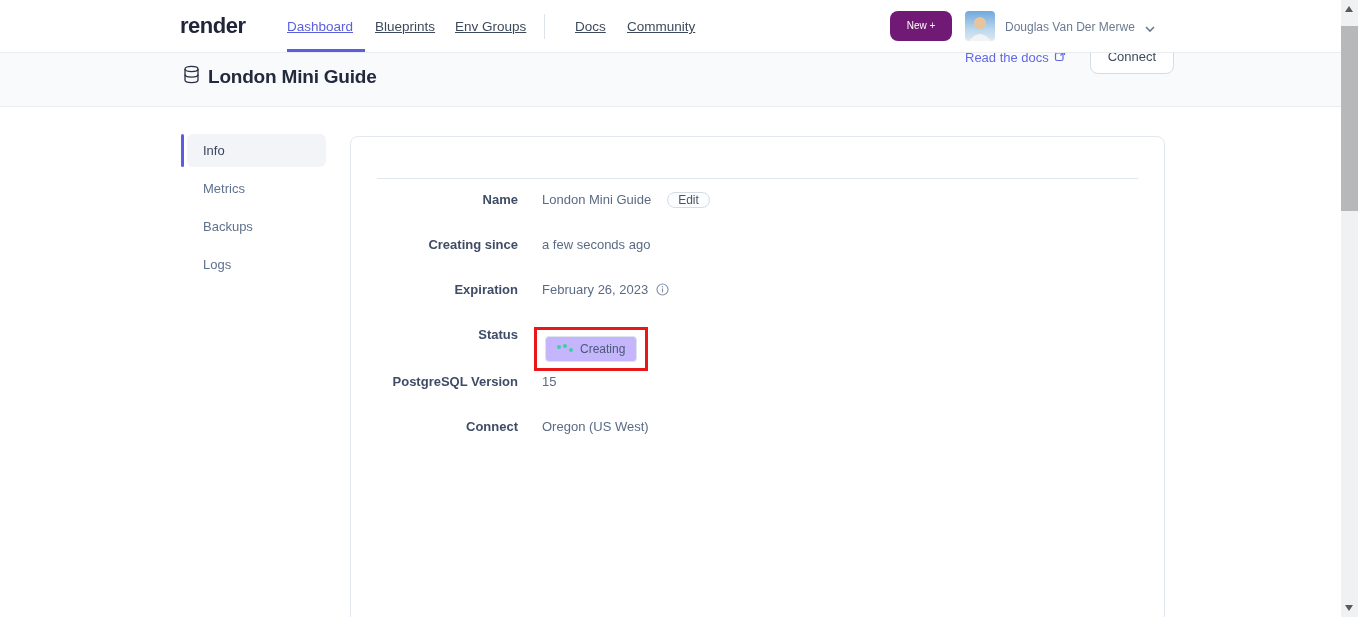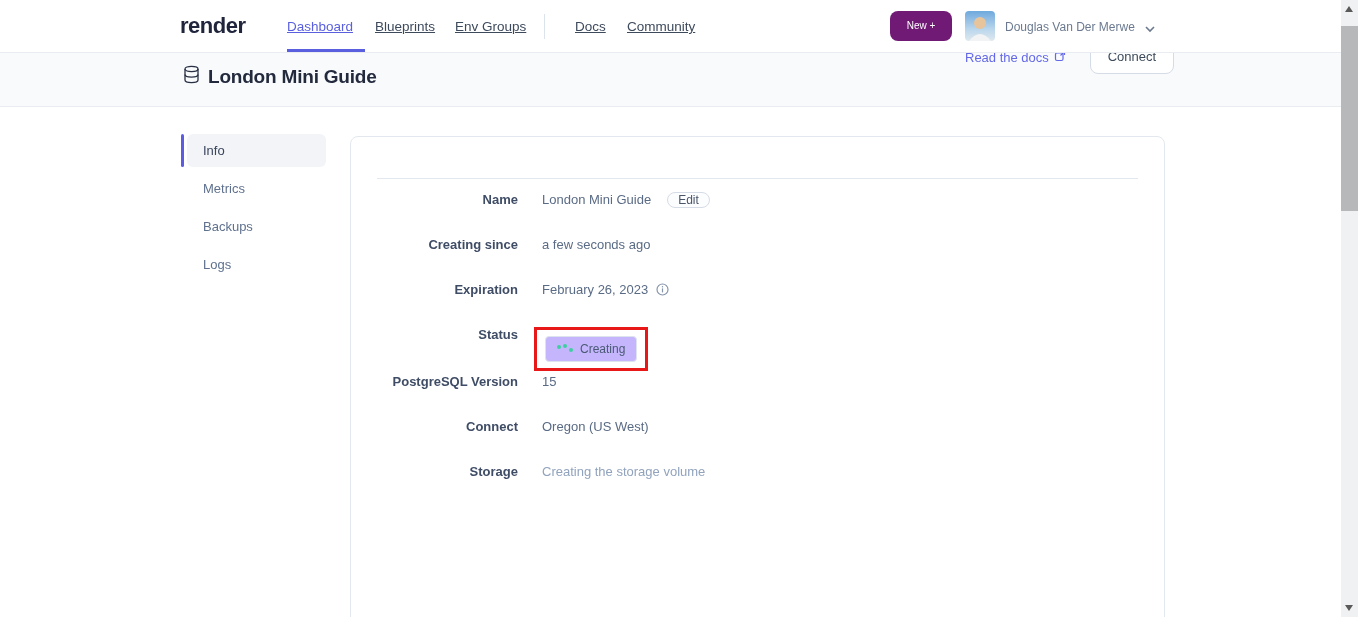--- a/index.html
+++ b/index.html
@@ -191,24 +191,20 @@
       <div class="row-label">PostgreSQL Version</div>
       <div class="row-value">15</div>
     </div>
 
     <div class="row">
       <div class="row-label">Connect</div>
       <div class="row-value">Oregon (US West)</div>
     </div>
 
 
-    <div class="row">
-      <div class="row-label">Storage</div>
-      <div class="row-value muted">Creating the storage volume</div>
-    </div>
   </div>
 </div>
 
 <div class="scrollbar">
   <div class="sb-arrow up"></div>
   <div class="sb-thumb"></div>
   <div class="sb-arrow down"></div>
 </div>
 
 </body></html>

